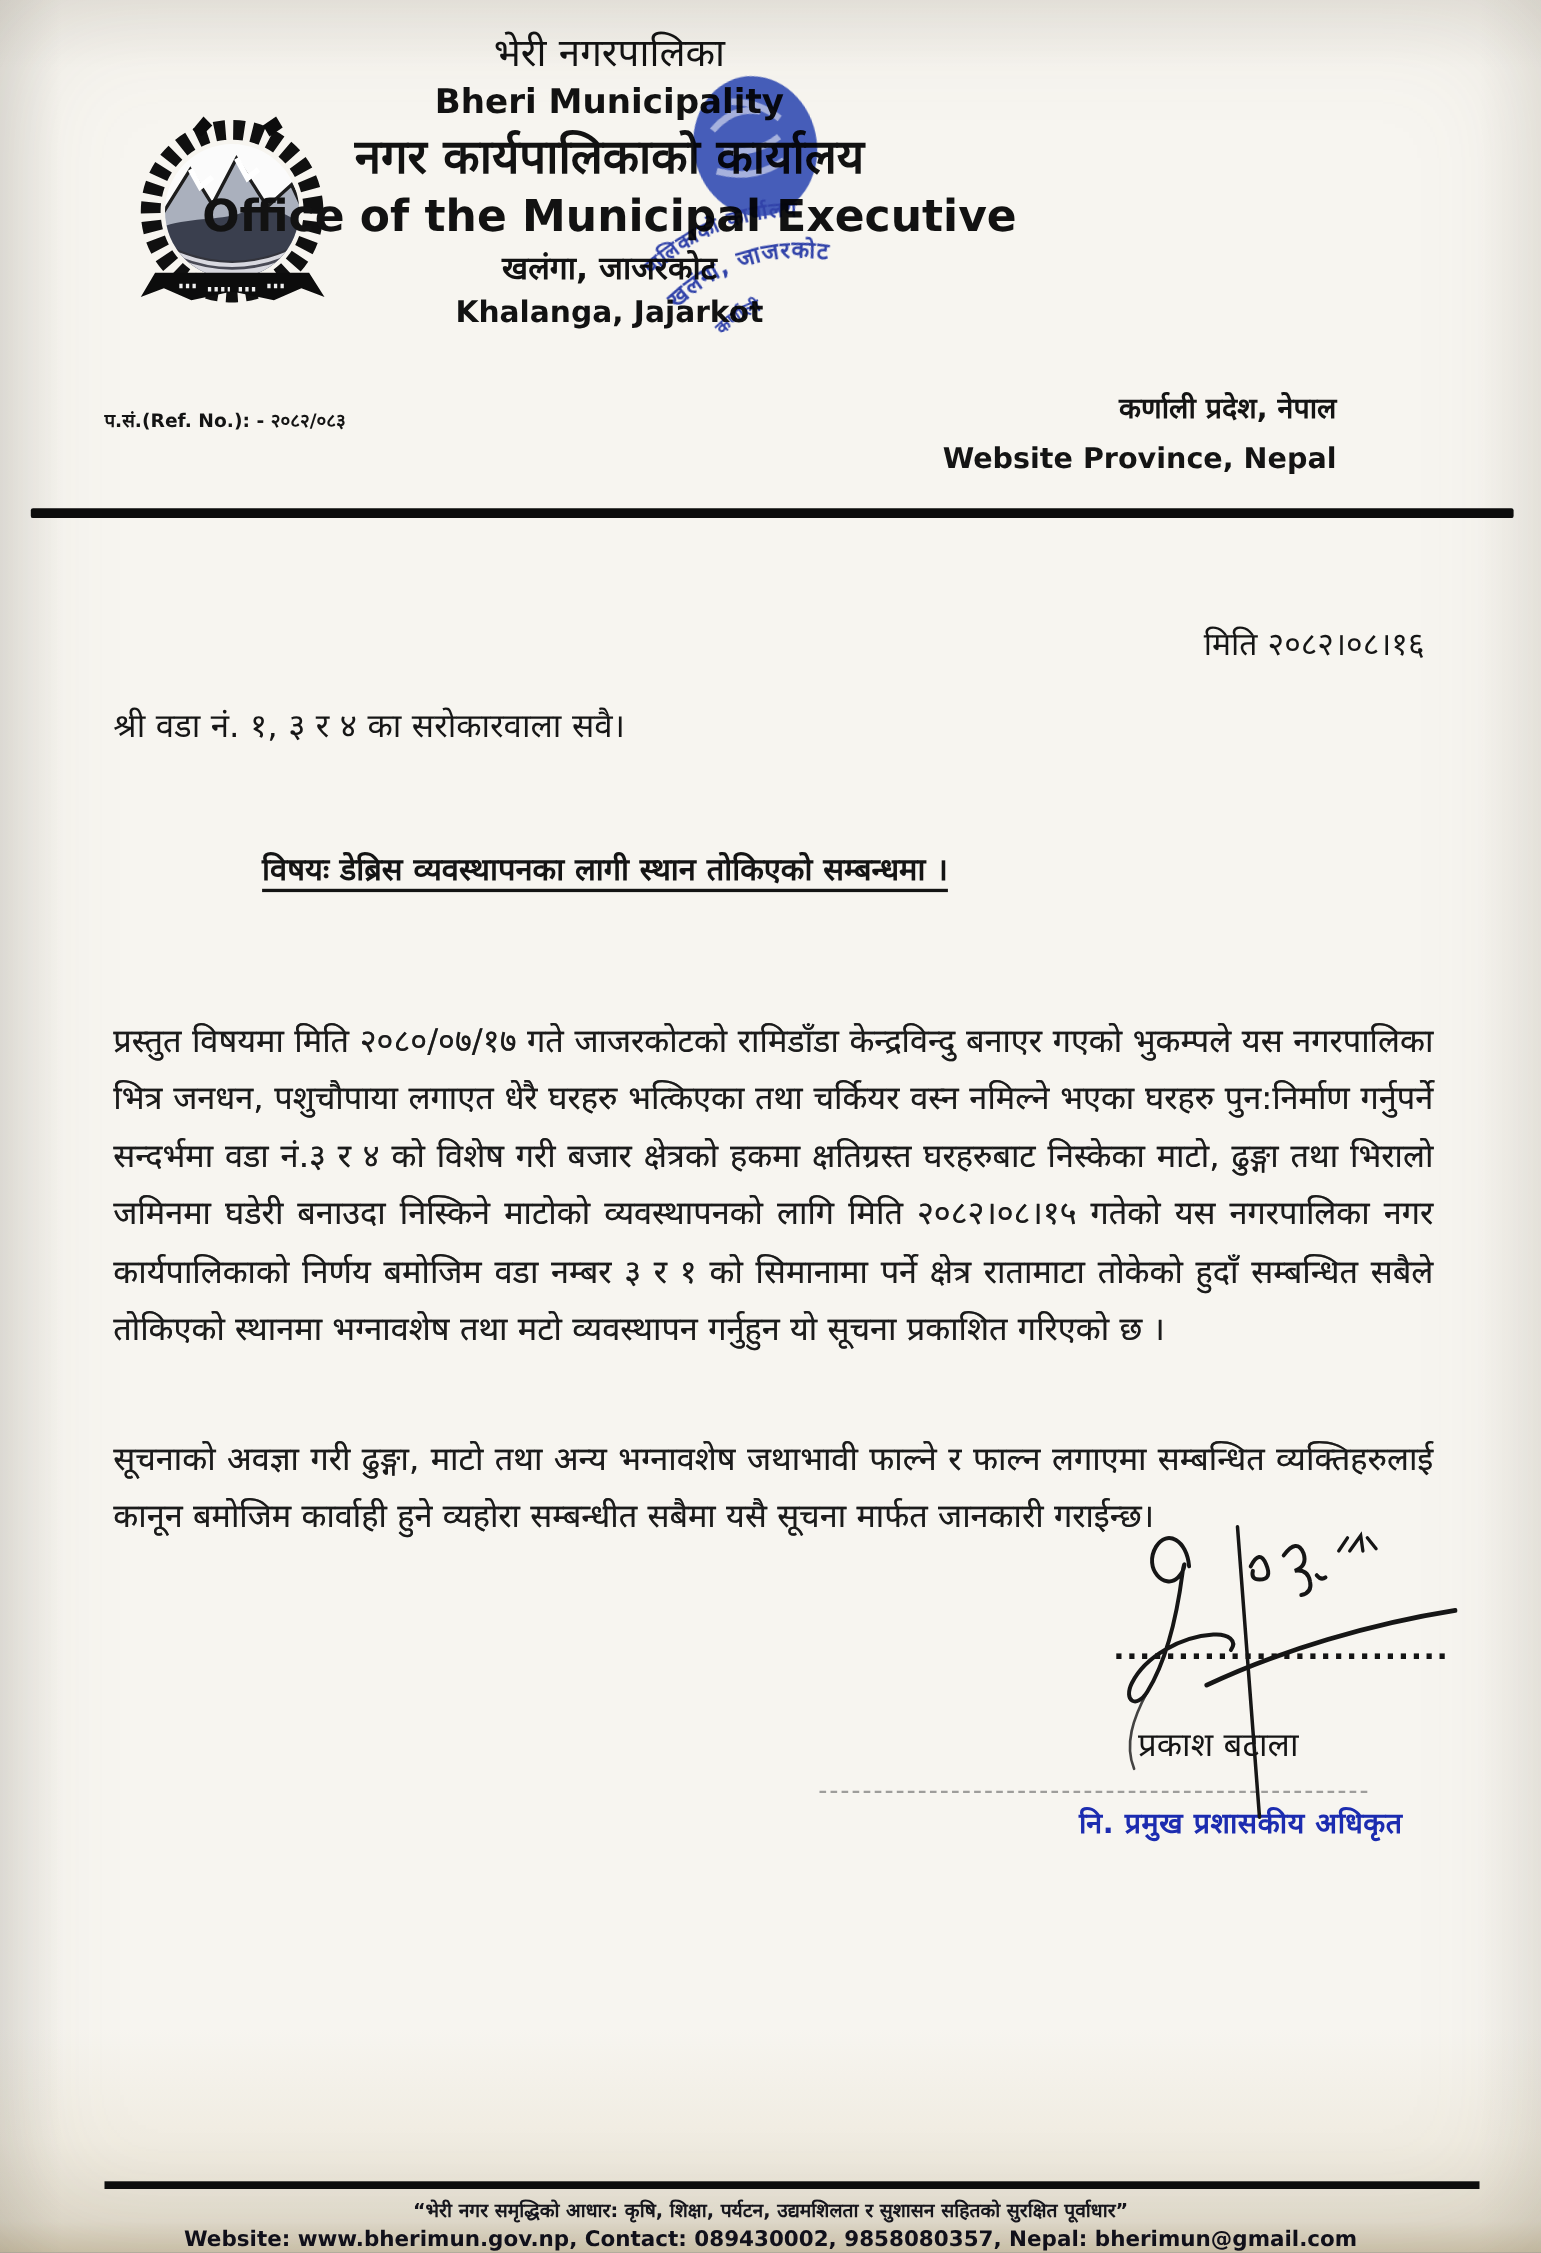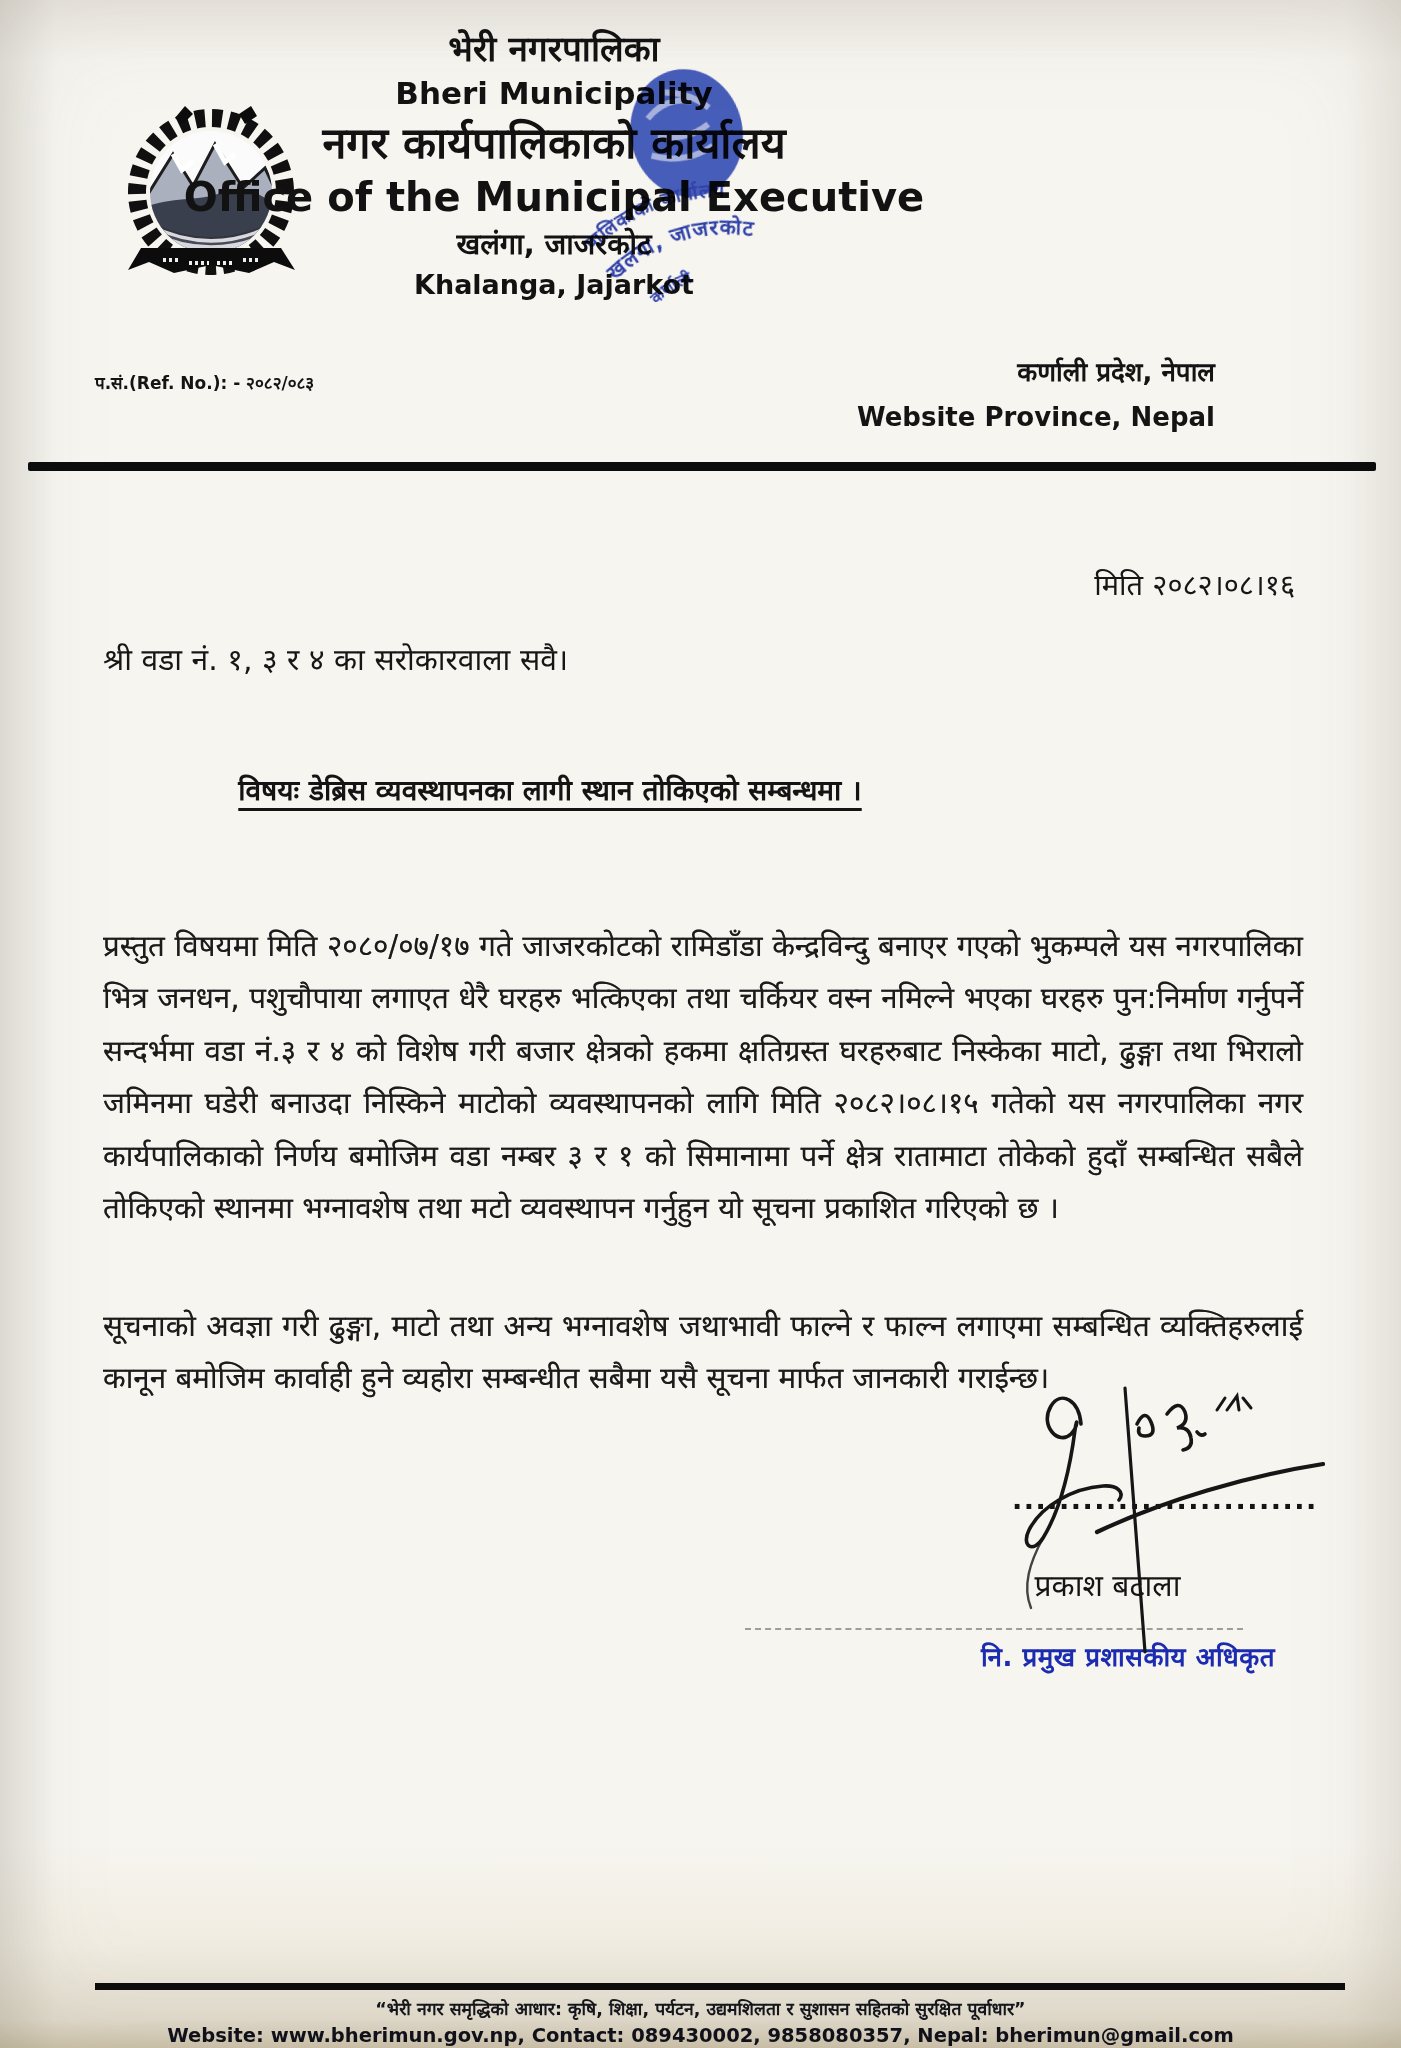--- a/index.html
+++ b/index.html
@@ -8,21 +8,21 @@
     font-family:"DejaVu Sans","Liberation Sans",sans-serif;color:#1a1a1a;
     background:
       linear-gradient(180deg, rgba(170,162,150,.16) 0%, rgba(0,0,0,0) 3%),
       linear-gradient(0deg, rgba(150,128,78,.42) 0%, rgba(160,140,95,.24) 1.4%, rgba(190,170,120,.12) 5%, rgba(0,0,0,0) 10%),
       linear-gradient(90deg, rgba(110,105,95,.14) 0%, rgba(0,0,0,0) 4%, rgba(0,0,0,0) 96%, rgba(140,132,115,.10) 100%),
       #f7f5f0;
     box-shadow: inset 0 0 120px rgba(120,110,90,.14);
   }
   
   .header{position:absolute;left:0;top:26px;width:1108px;text-align:center;color:#121212;z-index:1;}
-  .h-np1{font-size:35px;font-weight:bold;line-height:46px;}
+  .h-np1{font-size:35px;font-weight:normal;line-height:46px;}
   .h-en1{font-size:31px;font-weight:bold;line-height:42px;}
   .h-np2{font-size:43px;font-weight:bold;line-height:58px;}
   .h-en2{font-size:40px;font-weight:bold;line-height:50px;}
   .h-np3{font-size:29px;font-weight:600;line-height:44px;}
   .h-en3{font-size:27px;font-weight:bold;line-height:38px;}
   .refblock{position:absolute;left:95px;top:360px;font-size:17px;font-weight:bold;line-height:46px;color:#141414;}
   .province{position:absolute;right:186px;top:350px;text-align:right;line-height:45px;color:#141414;}
   .province .np{font-size:26px;font-weight:600;}
   .province .en{font-size:26px;font-weight:bold;}
   .rule-top{position:absolute;left:28px;top:462px;width:1348px;height:9px;background:#0c0c0c;border-radius:2px;}

